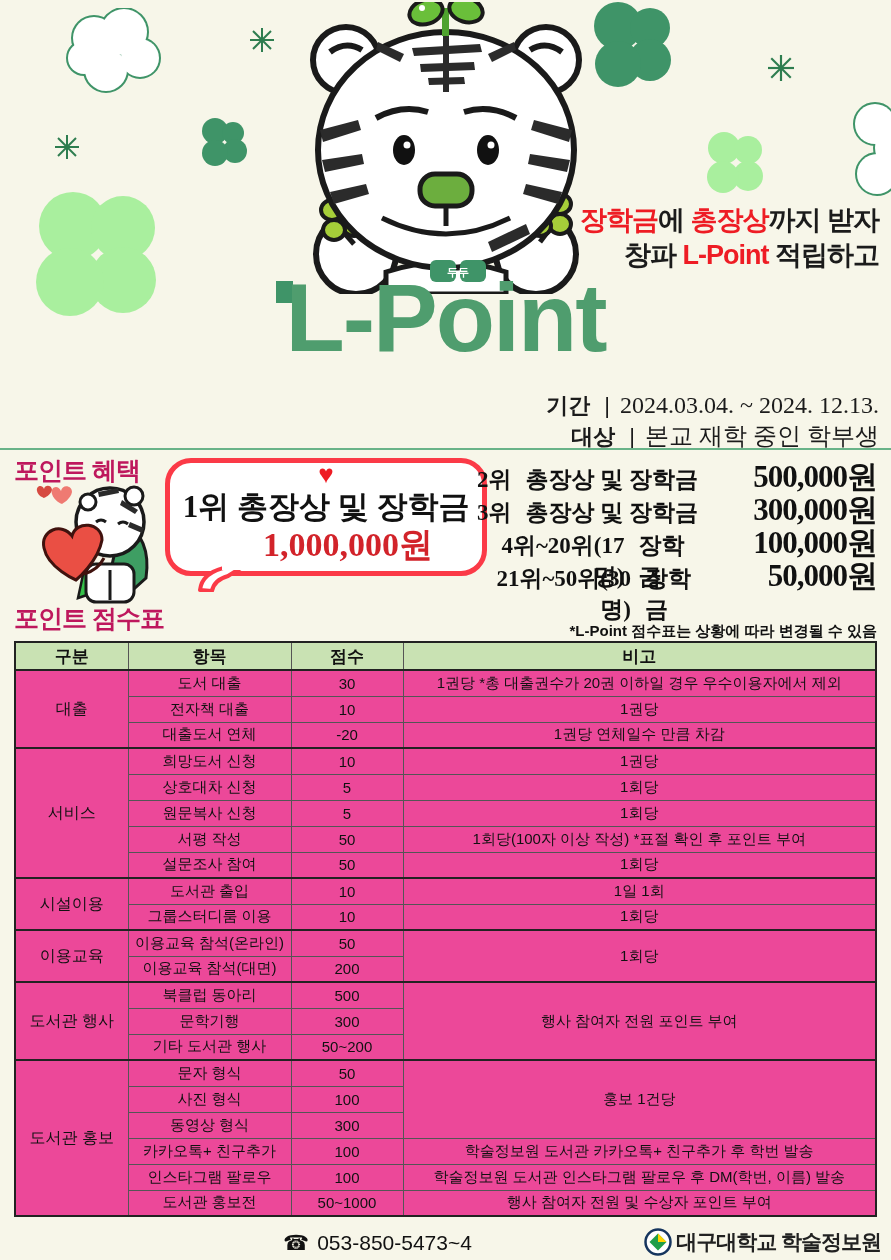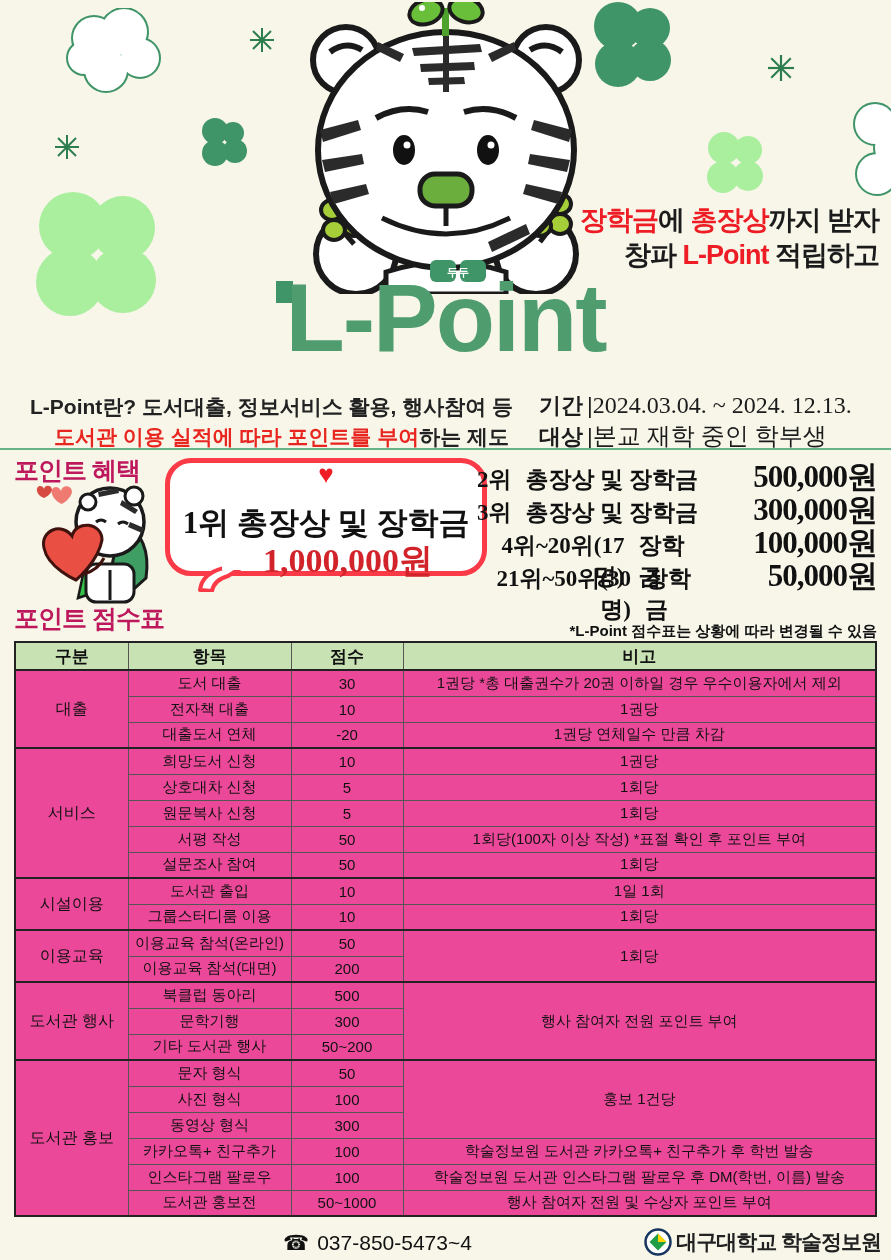--- a/index.html
+++ b/index.html
@@ -16,35 +16,35 @@
              font-size:27px; line-height:1.28; color:#1b1b1b; letter-spacing:-1px;}
   .tagline .red { color:#ee1c24; }
   .big-title { left:0; top:262px; width:891px; text-align:center;
                font-size:97px; font-weight:800; letter-spacing:-2px; color:#4f9d6e; }
 
   
   .intro { left:30px; top:392px; font-size:21px; font-weight:700; color:#222; line-height:1.45;}
   .intro .indent { padding-left:24px; }
   .intro .red { color:#e8251f; }
   .info { right:12px; top:390px; width:340px; font-size:22px; color:#1b1b1b; }
-  .info-row { display:flex; align-items:baseline; line-height:1.3; }
+  .info-row { display:flex; align-items:baseline; gap:10px; line-height:1.3;justify-content:flex-end; }
   .info-label { font-weight:700; width:48px; }
   .info-sep { font-weight:400; }
   .info-value { font-family:Liberation Serif, serif; font-size:24px; white-space:nowrap; }
   .hr-green { left:0; top:448px; width:891px; height:0;
               border-top:2.5px solid #69b388; }
 
   
   .sec-heading { font-size:25px; font-weight:800; color:#be185d; letter-spacing:-1px; }
   .benefits-heading { left:14px; top:454px; }
   .bubble { left:165px; top:458px; width:322px; height:118px; background:#fff;
             border:5px solid #fb3a47; border-radius:26px; text-align:center; }
   .bubble-heart { position:absolute; top:-2px; left:0; width:100%; text-align:center;
                   color:#ee1c24; font-size:26px; line-height:1; }
-  .bubble-line1 { margin-top:42px; font-family:"Liberation Serif", serif;
+  .bubble-line1 { margin-top:26px; font-family:"Liberation Serif", serif;
                   font-weight:700; font-size:31px; color:#111; line-height:1.15;}
   .bubble-line2 { font-family:"Liberation Serif", serif; font-weight:700;
                   font-size:34px; color:#d2232a; line-height:1.2;margin-left:44px;}
   .bubble-tail { position:absolute; left:28px; bottom:-21px; }
   .prizes { right:14px; top:456px; width:400px; display:flex; flex-direction:column; }
   .prize-row { display:flex; justify-content:flex-end; align-items:baseline;
                gap:14px; font-family:"Liberation Serif", serif; font-weight:700;
                color:#111; height:33px; }
   .prize-rank { font-size:23px; text-align:right; }
   .prize-desc { font-size:23px; }
@@ -229,24 +229,20 @@
       <text x="180" y="274" text-anchor="middle" font-size="11" font-weight="bold" fill="#fff">두두</text>
     </g>
   </svg>
 
   <div class="abs tagline">
     <div><span class="red">장학금</span><span>에 </span><span class="red">총장상</span><span>까지 받자</span></div>
     <div><span>창파 </span><span class="red">L-Point</span><span> 적립하고</span></div>
   </div>
   <div class="abs big-title">L-Point</div>
 
-  <div class="abs intro">
-    <div>L-Point란? 도서대출, 정보서비스 활용, 행사참여 등</div>
-    <div class="indent"><span class="red">도서관 이용 실적에 따라 포인트를 부여</span><span>하는 제도</span></div>
-  </div>
   <div class="abs info">
     <div class="info-row">
       <span class="info-label">기간</span>
       <span class="info-sep">|</span>
       <span class="info-value">2024.03.04. ~ 2024. 12.13.</span>
     </div>
     <div class="info-row">
       <span class="info-label">대상</span>
       <span class="info-sep">|</span>
       <span class="info-value">본교 재학 중인 학부생</span>
@@ -441,21 +437,21 @@
     <tr>
       <td>도서관 홍보전</td>
       <td>50~1000</td>
       <td>행사 참여자 전원 및 수상자 포인트 부여</td>
     </tr>
   </tbody>
     </table>
 
   <div class="abs footer-phone">
     <span>☎</span>
-    <span>037-850-5473~4</span>
+    <span>053-850-5473~4</span>
   </div>
   <div class="abs footer-org">
     <svg width="28" height="28" viewBox="0 0 28 28">
       <circle cx="14" cy="14" r="12.5" fill="#fff" stroke="#16355e" stroke-width="2.5"></circle>
       <polygon points="14,5.5 22.5,14 14,22.5 5.5,14" fill="#1f9e48"></polygon>
       <polygon points="14,5.5 22.5,14 14,14" fill="#ffd400"></polygon>
     </svg>
     <span>대구대학교 학술정보원</span>
   </div>
 

